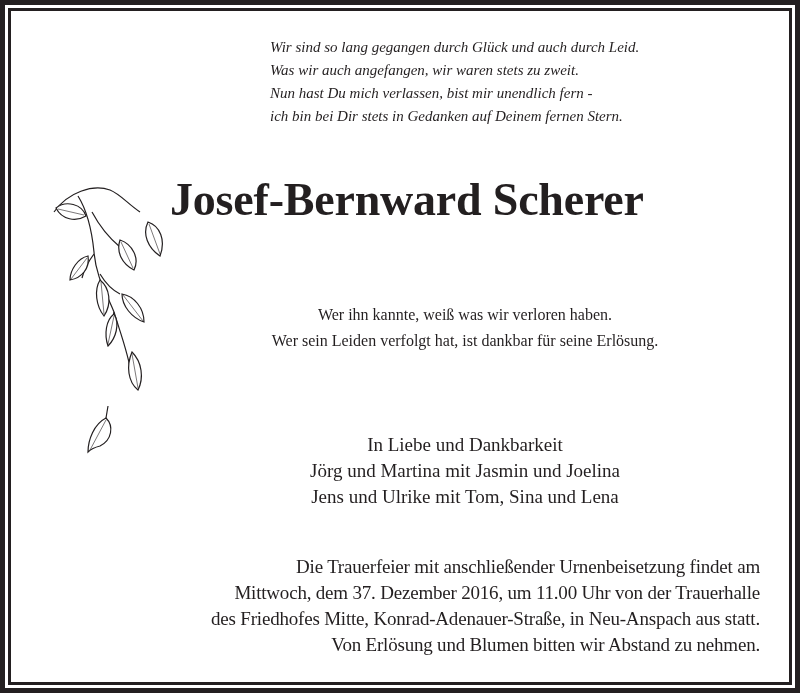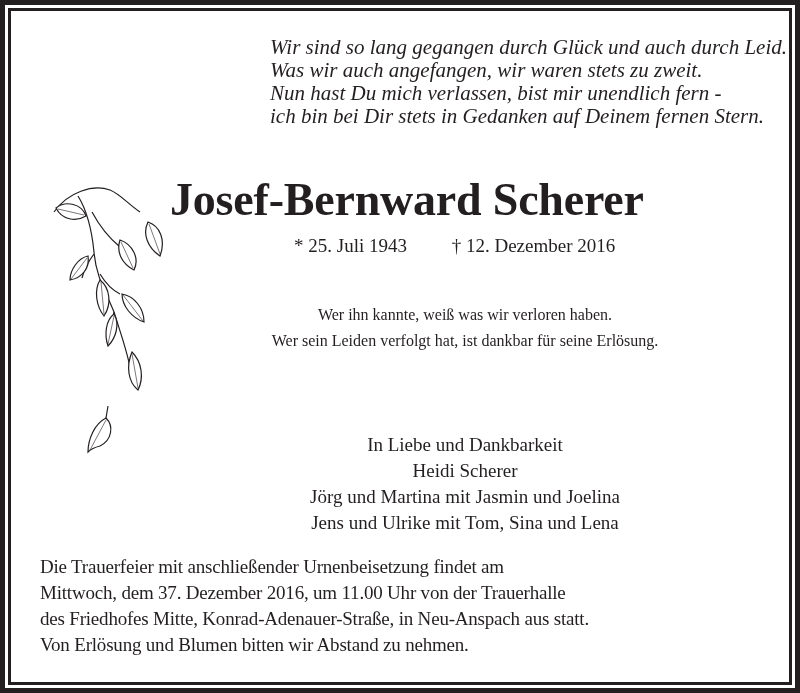--- a/index.html
+++ b/index.html
@@ -36,21 +36,21 @@
       width: 800px;
       height: 693px;
       font-family: "Liberation Serif", "DejaVu Serif", serif;
       color: #231f20;
     }
     .poem {
       position: absolute;
       left: 270px;
       top: 36px;
       font-style: italic;
-      font-size: 21px;
+      font-size: 15px;
       line-height: 23px;
     }
     .poem div { white-space: nowrap; }
     .name {
       position: absolute;
       left: 170px;
       width: 590px;
       top: 172px;
       text-align: left;
       font-weight: bold;
@@ -85,21 +85,21 @@
       text-align: center;
       font-size: 19px;
       line-height: 26px;
       margin-top: 28px;
     }
     .ceremony {
       position: absolute;
       left: 40px;
       width: 720px;
       top: 554px;
-      text-align: left;
+      text-align: right;
       font-size: 19px;
       line-height: 26px;
       letter-spacing: -0.2px;
     }
     .ceremony div, .family div, .quote div { white-space: nowrap; }
     .branch {
       position: absolute;
       left: 48px;
       top: 182px;
       width: 130px;
@@ -161,33 +161,28 @@
   </svg>
 
   <svg class="fallen-leaf" viewBox="0 0 34 52" fill="#ffffff" stroke="#231f20" stroke-width="1.2">
     <path d="M24 2 L22 14"></path>
     <path d="M22 14 C30 22, 28 36, 16 42 C8 44, 4 48, 4 48 C4 36, 10 20, 22 14 Z"></path>
     <path d="M22 16 L6 46" stroke-width="0.6"></path>
   </svg>
 
   <div class="name">Josef-Bernward Scherer</div>
 
-  <div class="dates">
-    <span class="birth">* 25. Juli 1943</span>
-    <span class="death">† 12. Dezember 2016</span>
-  </div>
 
   <div class="quote">
     <div>Wer ihn kannte, weiß was wir verloren haben.</div>
     <div>Wer sein Leiden verfolgt hat, ist dankbar für seine Erlösung.</div>
   </div>
 
   <div class="family">
     <div>In Liebe und Dankbarkeit</div>
-    <div>Heidi Scherer</div>
     <div>Jörg und Martina mit Jasmin und Joelina</div>
     <div>Jens und Ulrike mit Tom, Sina und Lena</div>
   </div>
 
   <div class="ceremony">
     <div>Die Trauerfeier mit anschließender Urnenbeisetzung findet am</div>
     <div>Mittwoch, dem 37. Dezember 2016, um 11.00 Uhr von der Trauerhalle</div>
     <div>des Friedhofes Mitte, Konrad-Adenauer-Straße, in Neu-Anspach aus statt.</div>
     <div>Von Erlösung und Blumen bitten wir Abstand zu nehmen.</div>
   </div>

